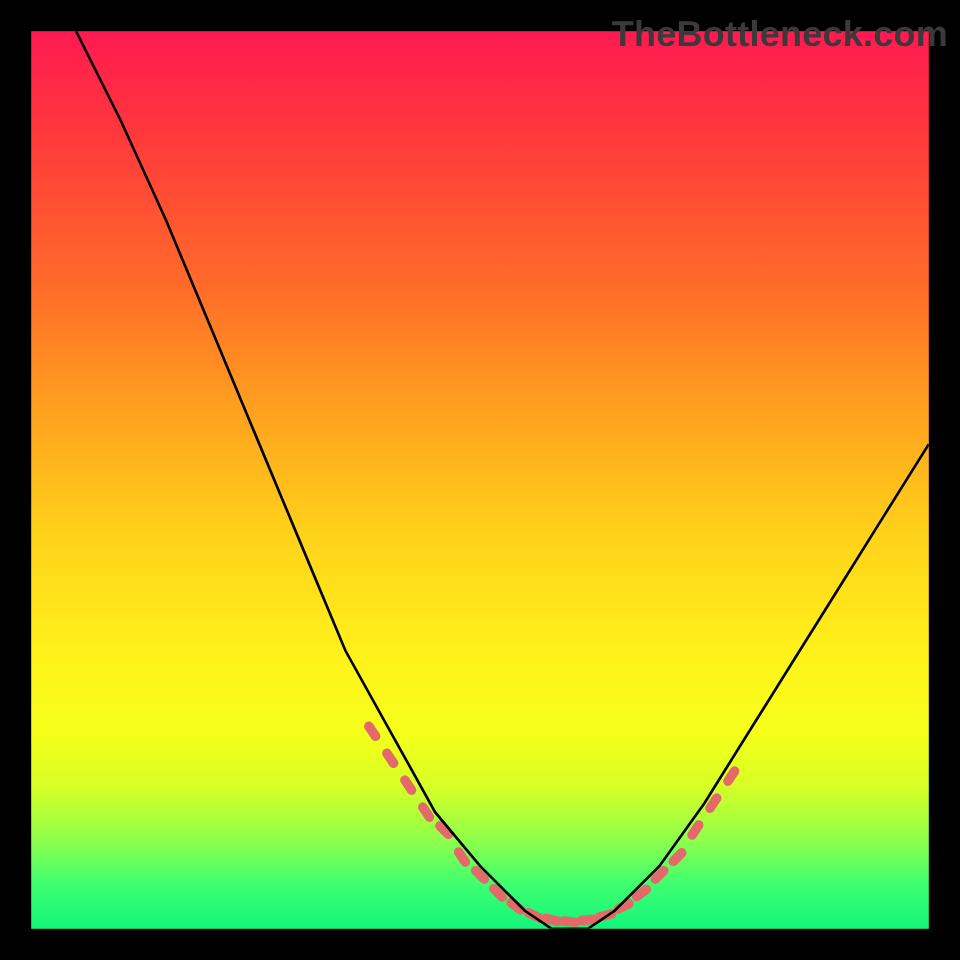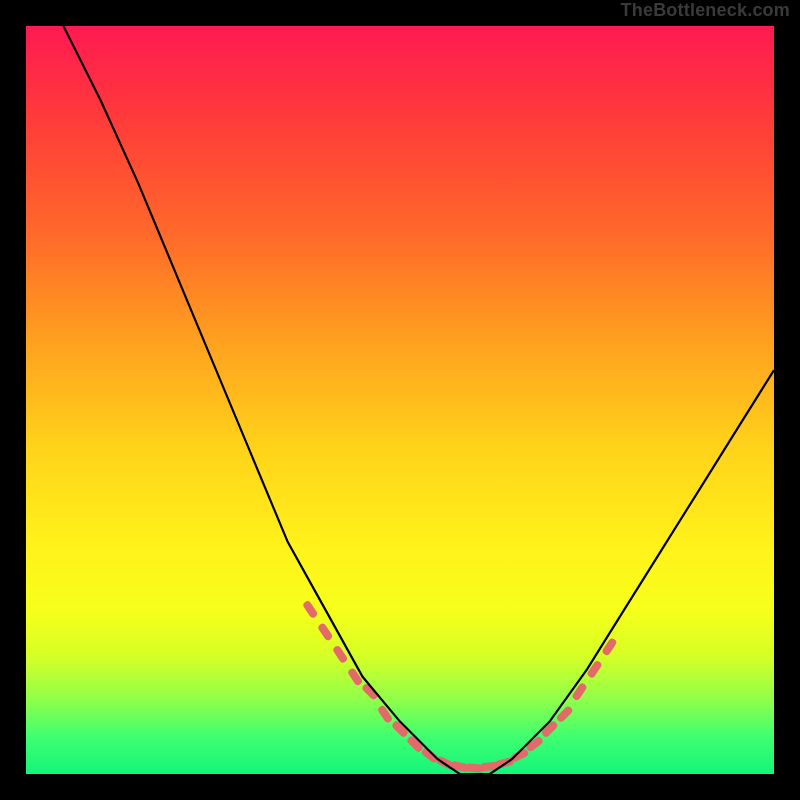--- a/index.html
+++ b/index.html
@@ -31,24 +31,24 @@
       #ffd21a 56%,
       #fff31a 70%,
       #f6ff1a 78%,
       #d8ff25 84%,
       #90ff4a 90%,
       #3fff70 95%,
       #13f57a 100%);
   }
   .watermark {
     position: absolute;
-    top: 0;
+    top: 12px;
     right: 10px;
     color: #3a3a3a;
-    font-size: 18px;
+    font-size: 30px;
     font-weight: 600;
     letter-spacing: 0.2px;
     z-index: 5;
   }
   svg.curve {
     position: absolute;
     left: 0;
     top: 0;
     width: 748px;
     height: 748px;

